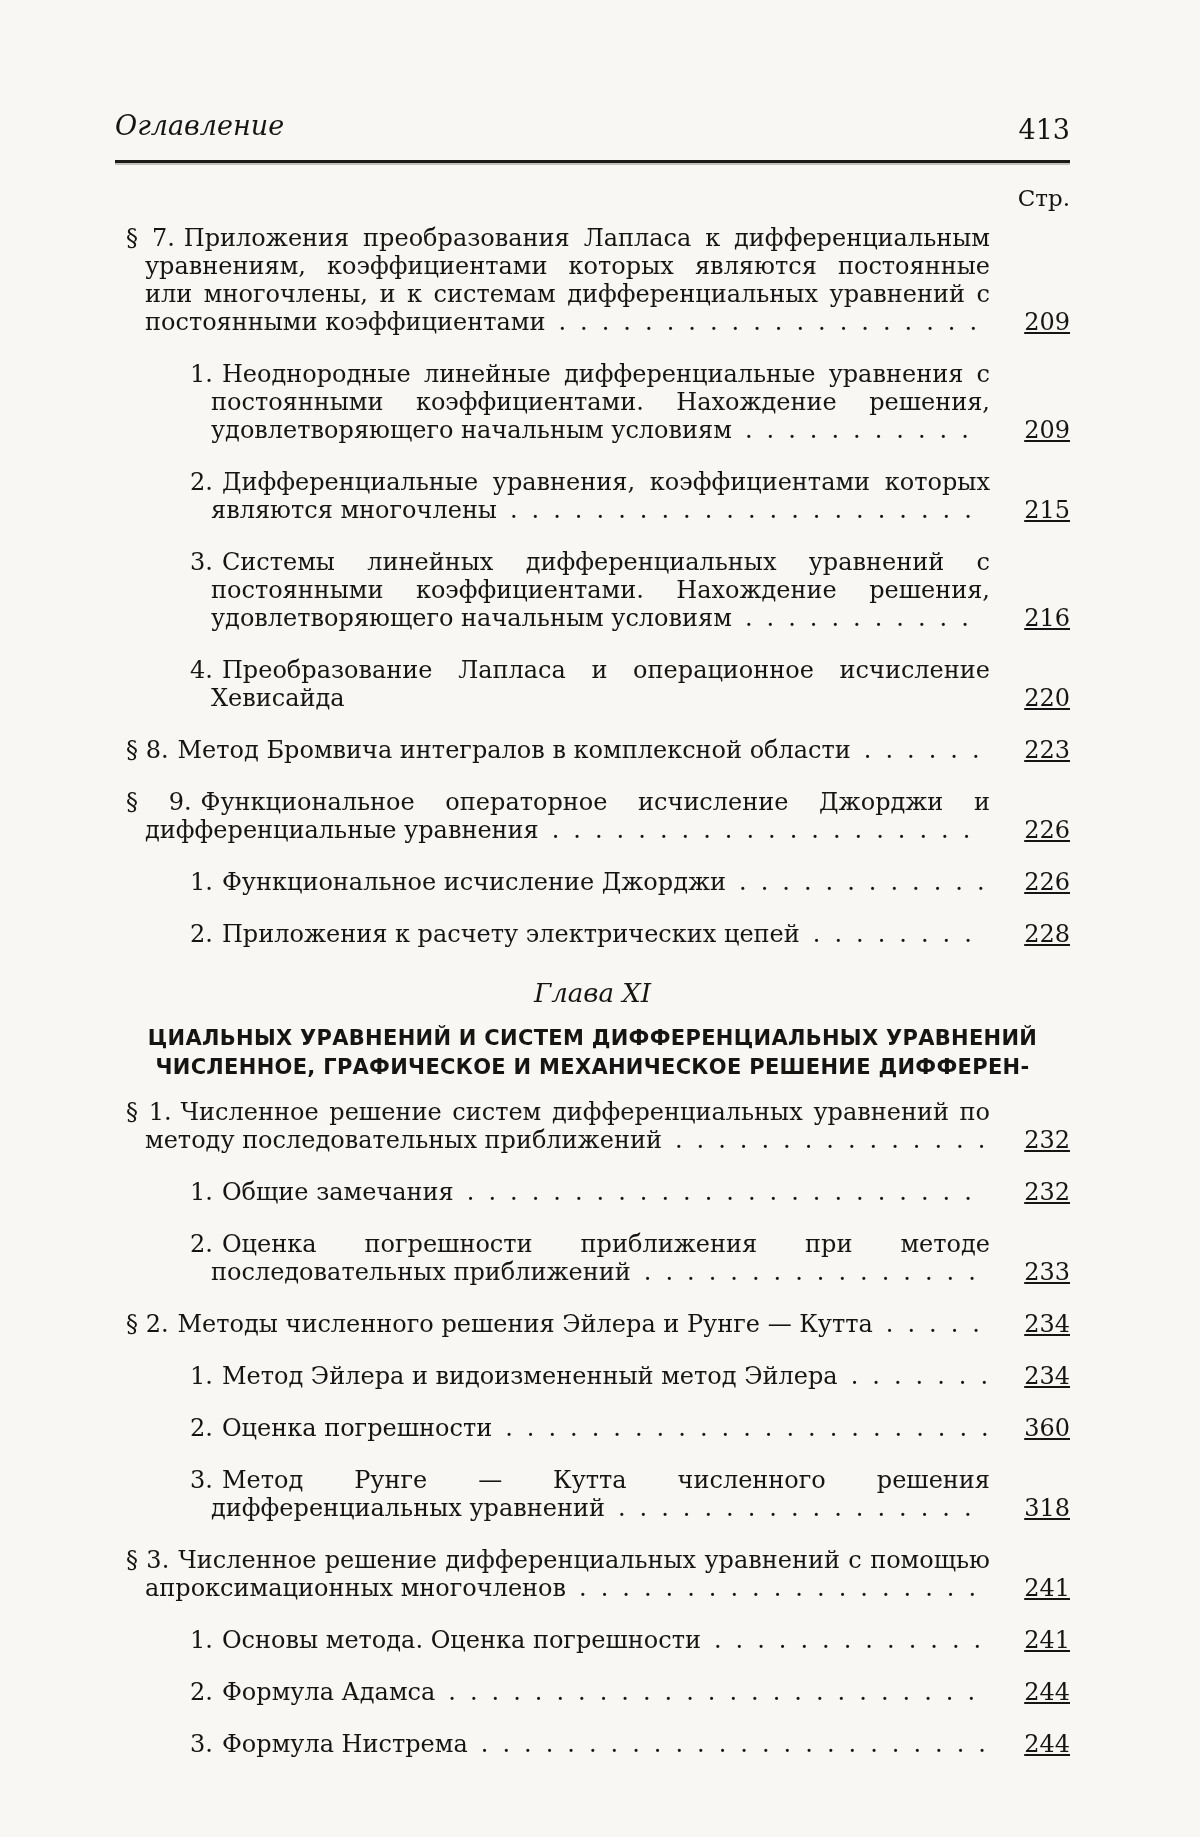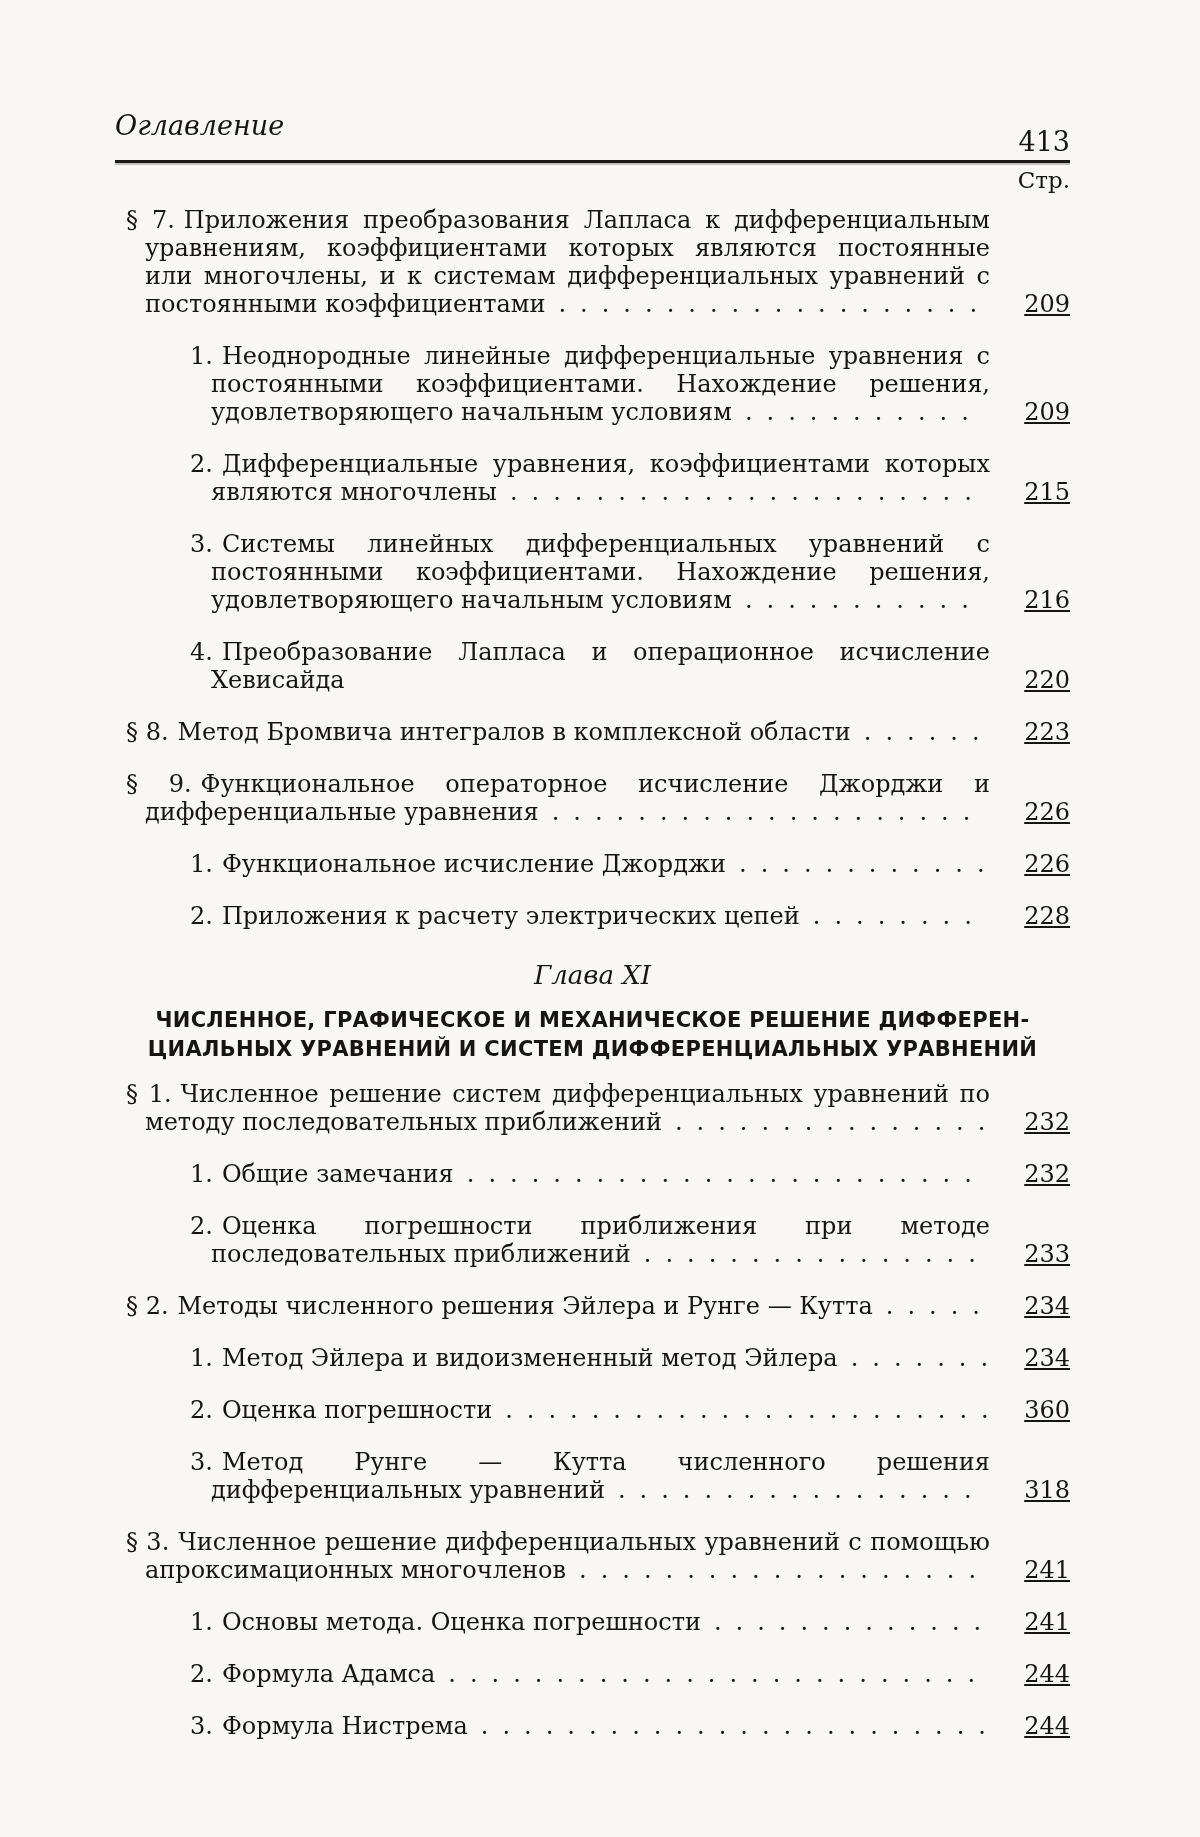--- a/index.html
+++ b/index.html
@@ -28,37 +28,37 @@
     height: 40px;
   }
   .running-title {
     font-style: italic;
     font-size: 27px;
     line-height: 36px;
   }
   .running-pageno {
     position: absolute;
     right: 0;
-    top: 16px;
+    top: 4px;
     font-size: 27px;
     line-height: 36px;
   }
   .head-rule {
     height: 3px;
     background: #1b1a18;
     margin-top: 12px;
     box-shadow: 0 2px 0 rgba(27,26,24,.25);
   }
 
   
   .page-col-label {
     text-align: right;
     font-size: 23px;
     line-height: 26px;
-    margin-top: 4px;
+    margin-top: 22px;
   }
 
   
   .toc {
     margin-top: 4px;
   }
   .entry {
     position: relative;
     font-size: 24px;
     line-height: 28px;
@@ -135,22 +135,22 @@
       <p class="entry itm"><span class="lbl">2.</span><span class="txt">Дифференциальные уравнения, коэффициентами которых являются многочлены</span><span class="leader"> . . . . . . . . . . . . . . . . . . . . . .</span><span class="pg">215</span></p>
       <p class="entry itm"><span class="lbl">3.</span><span class="txt">Системы линейных дифференциальных уравнений с постоянными коэффициентами. Нахождение решения, удовлетворяющего начальным условиям</span><span class="leader"> . . . . . . . . . . .</span><span class="pg">216</span></p>
       <p class="entry itm"><span class="lbl">4.</span><span class="txt">Преобразование Лапласа и операционное исчисление Хевисайда</span><span class="leader"></span><span class="pg">220</span></p>
       <p class="entry sec"><span class="lbl">§ 8.</span><span class="txt">Метод Бромвича интегралов в комплексной области</span><span class="leader"> . . . . . .</span><span class="pg">223</span></p>
       <p class="entry sec"><span class="lbl">§ 9.</span><span class="txt">Функциональное операторное исчисление Джорджи и дифференциальные уравнения</span><span class="leader"> . . . . . . . . . . . . . . . . . . . .</span><span class="pg">226</span></p>
       <p class="entry itm"><span class="lbl">1.</span><span class="txt">Функциональное исчисление Джорджи</span><span class="leader"> . . . . . . . . . . . .</span><span class="pg">226</span></p>
       <p class="entry itm"><span class="lbl">2.</span><span class="txt">Приложения к расчету электрических цепей</span><span class="leader"> . . . . . . . .</span><span class="pg">228</span></p>
   <div class="chapter">
     <div class="kicker">Глава XI</div>
     <div class="chapter-title">
+          <div>ЦИАЛЬНЫХ УРАВНЕНИЙ И СИСТЕМ ДИФФЕРЕНЦИАЛЬНЫХ УРАВНЕНИЙ</div>
           <div>ЧИСЛЕННОЕ, ГРАФИЧЕСКОЕ И МЕХАНИЧЕСКОЕ РЕШЕНИЕ ДИФФЕРЕН-</div>
-          <div>ЦИАЛЬНЫХ УРАВНЕНИЙ И СИСТЕМ ДИФФЕРЕНЦИАЛЬНЫХ УРАВНЕНИЙ</div>
         </div>
   </div>
 <p class="entry sec"><span class="lbl">§ 1.</span><span class="txt">Численное решение систем дифференциальных уравнений по методу последовательных приближений</span><span class="leader"> . . . . . . . . . . . . . . .</span><span class="pg">232</span></p>
       <p class="entry itm"><span class="lbl">1.</span><span class="txt">Общие замечания</span><span class="leader"> . . . . . . . . . . . . . . . . . . . . . . . .</span><span class="pg">232</span></p>
       <p class="entry itm"><span class="lbl">2.</span><span class="txt">Оценка погрешности приближения при методе последовательных приближений</span><span class="leader"> . . . . . . . . . . . . . . . .</span><span class="pg">233</span></p>
       <p class="entry sec"><span class="lbl">§ 2.</span><span class="txt">Методы численного решения Эйлера и Рунге — Кутта</span><span class="leader"> . . . . .</span><span class="pg">234</span></p>
       <p class="entry itm"><span class="lbl">1.</span><span class="txt">Метод Эйлера и видоизмененный метод Эйлера</span><span class="leader"> . . . . . . .</span><span class="pg">234</span></p>
       <p class="entry itm"><span class="lbl">2.</span><span class="txt">Оценка погрешности</span><span class="leader"> . . . . . . . . . . . . . . . . . . . . . . .</span><span class="pg">360</span></p>
       <p class="entry itm"><span class="lbl">3.</span><span class="txt">Метод Рунге — Кутта численного решения дифференциальных уравнений</span><span class="leader"> . . . . . . . . . . . . . . . . .</span><span class="pg">318</span></p>
       <p class="entry sec"><span class="lbl">§ 3.</span><span class="txt">Численное решение дифференциальных уравнений с помощью апроксимационных многочленов</span><span class="leader"> . . . . . . . . . . . . . . . . . . .</span><span class="pg">241</span></p>

